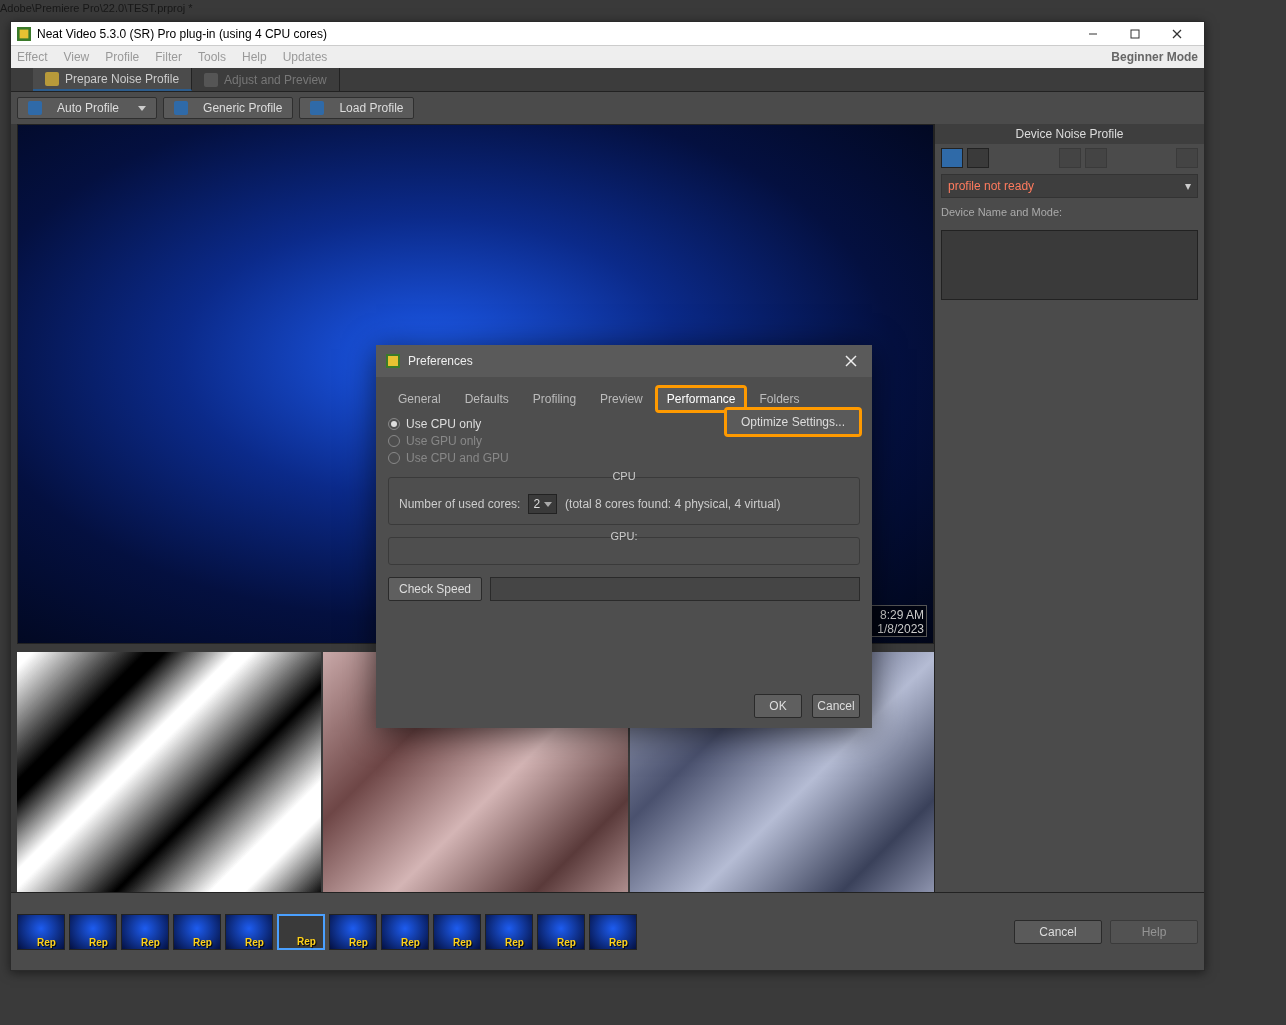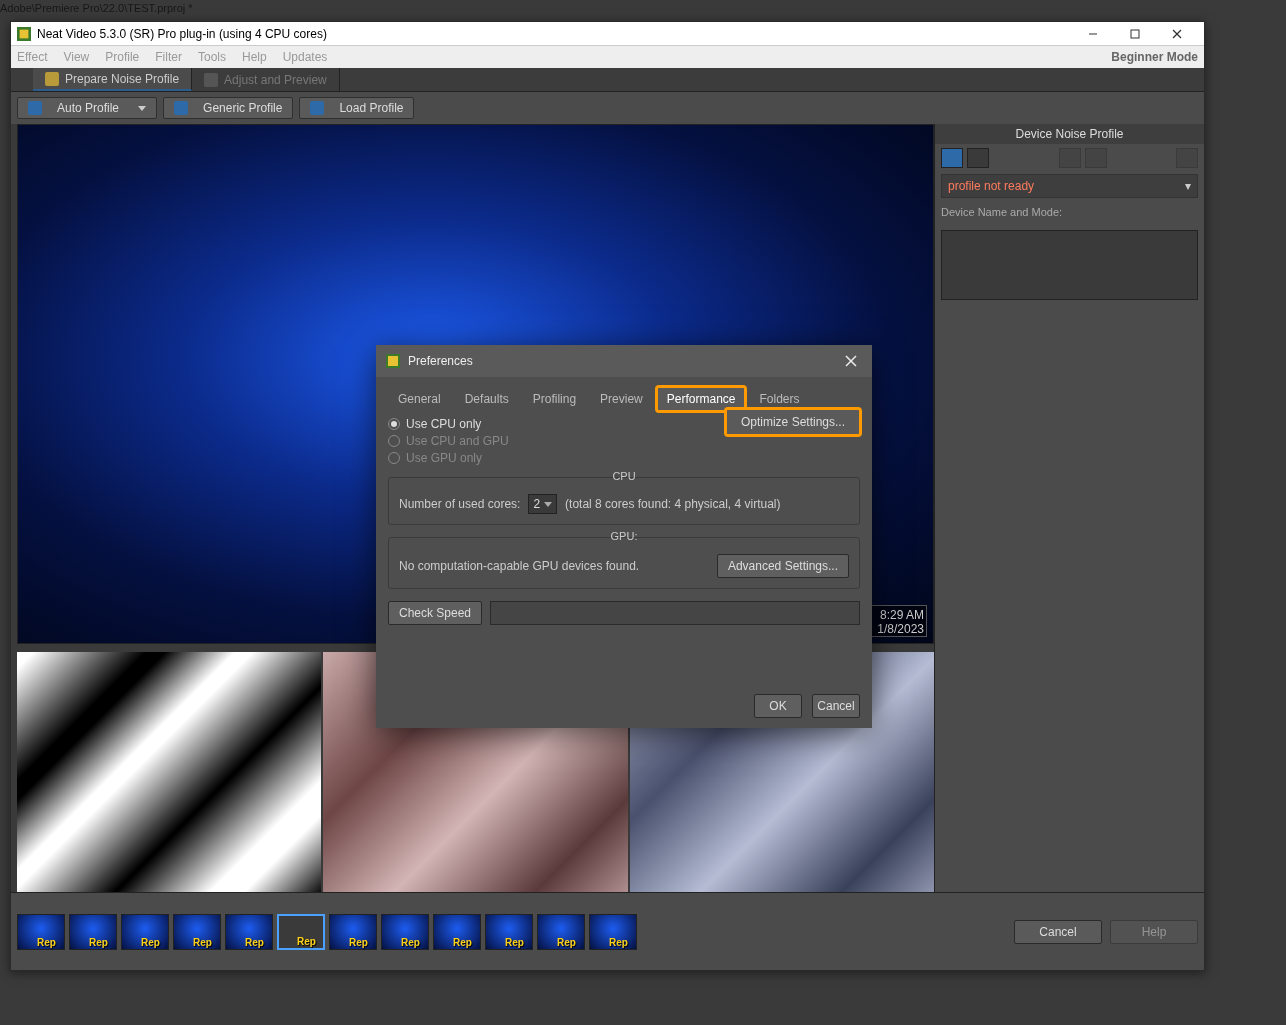--- a/index.html
+++ b/index.html
@@ -292,47 +292,43 @@
       <div class="dlg-tab active hl-orange">Performance</div>
       <div class="dlg-tab">Folders</div>
     </div>
 
     <div class="radio-row">
         <span class="radio checked"></span>
         <span>Use CPU only</span>
       </div>
     <div class="radio-row disabled">
         <span class="radio"></span>
-        <span>Use CPU and GPU</span>
+        <span>Use GPU only</span>
       </div>
     <div class="radio-row disabled">
         <span class="radio"></span>
-        <span>Use GPU only</span>
+        <span>Use CPU and GPU</span>
       </div>
 
     <button class="opt-btn hl-orange">Optimize Settings...</button>
 
     <div class="fset">
       <span class="lg">CPU</span>
       <div class="cores-row">
         <span>Number of used cores:</span>
         <span class="sel">
             <span>2</span>
             <span class="dd"></span>
           </span>
         <span>(total 8 cores found: 4 physical, 4 virtual)</span>
       </div>
     </div>
 
     <div class="fset">
       <span class="lg">GPU:</span>
-      <div class="gpu-msg">
-        <span>No computation-capable GPU devices found.</span>
-        <button class="sm-btn">Advanced Settings...</button>
-      </div>
     </div>
 
     <div class="speed-row">
       <button class="sm-btn">Check Speed</button>
       <div class="speed-bar"></div>
     </div>
   </div>
   <div class="dlg-foot">
     <button class="dlg-btn">OK</button>
     <button class="dlg-btn">Cancel</button>

